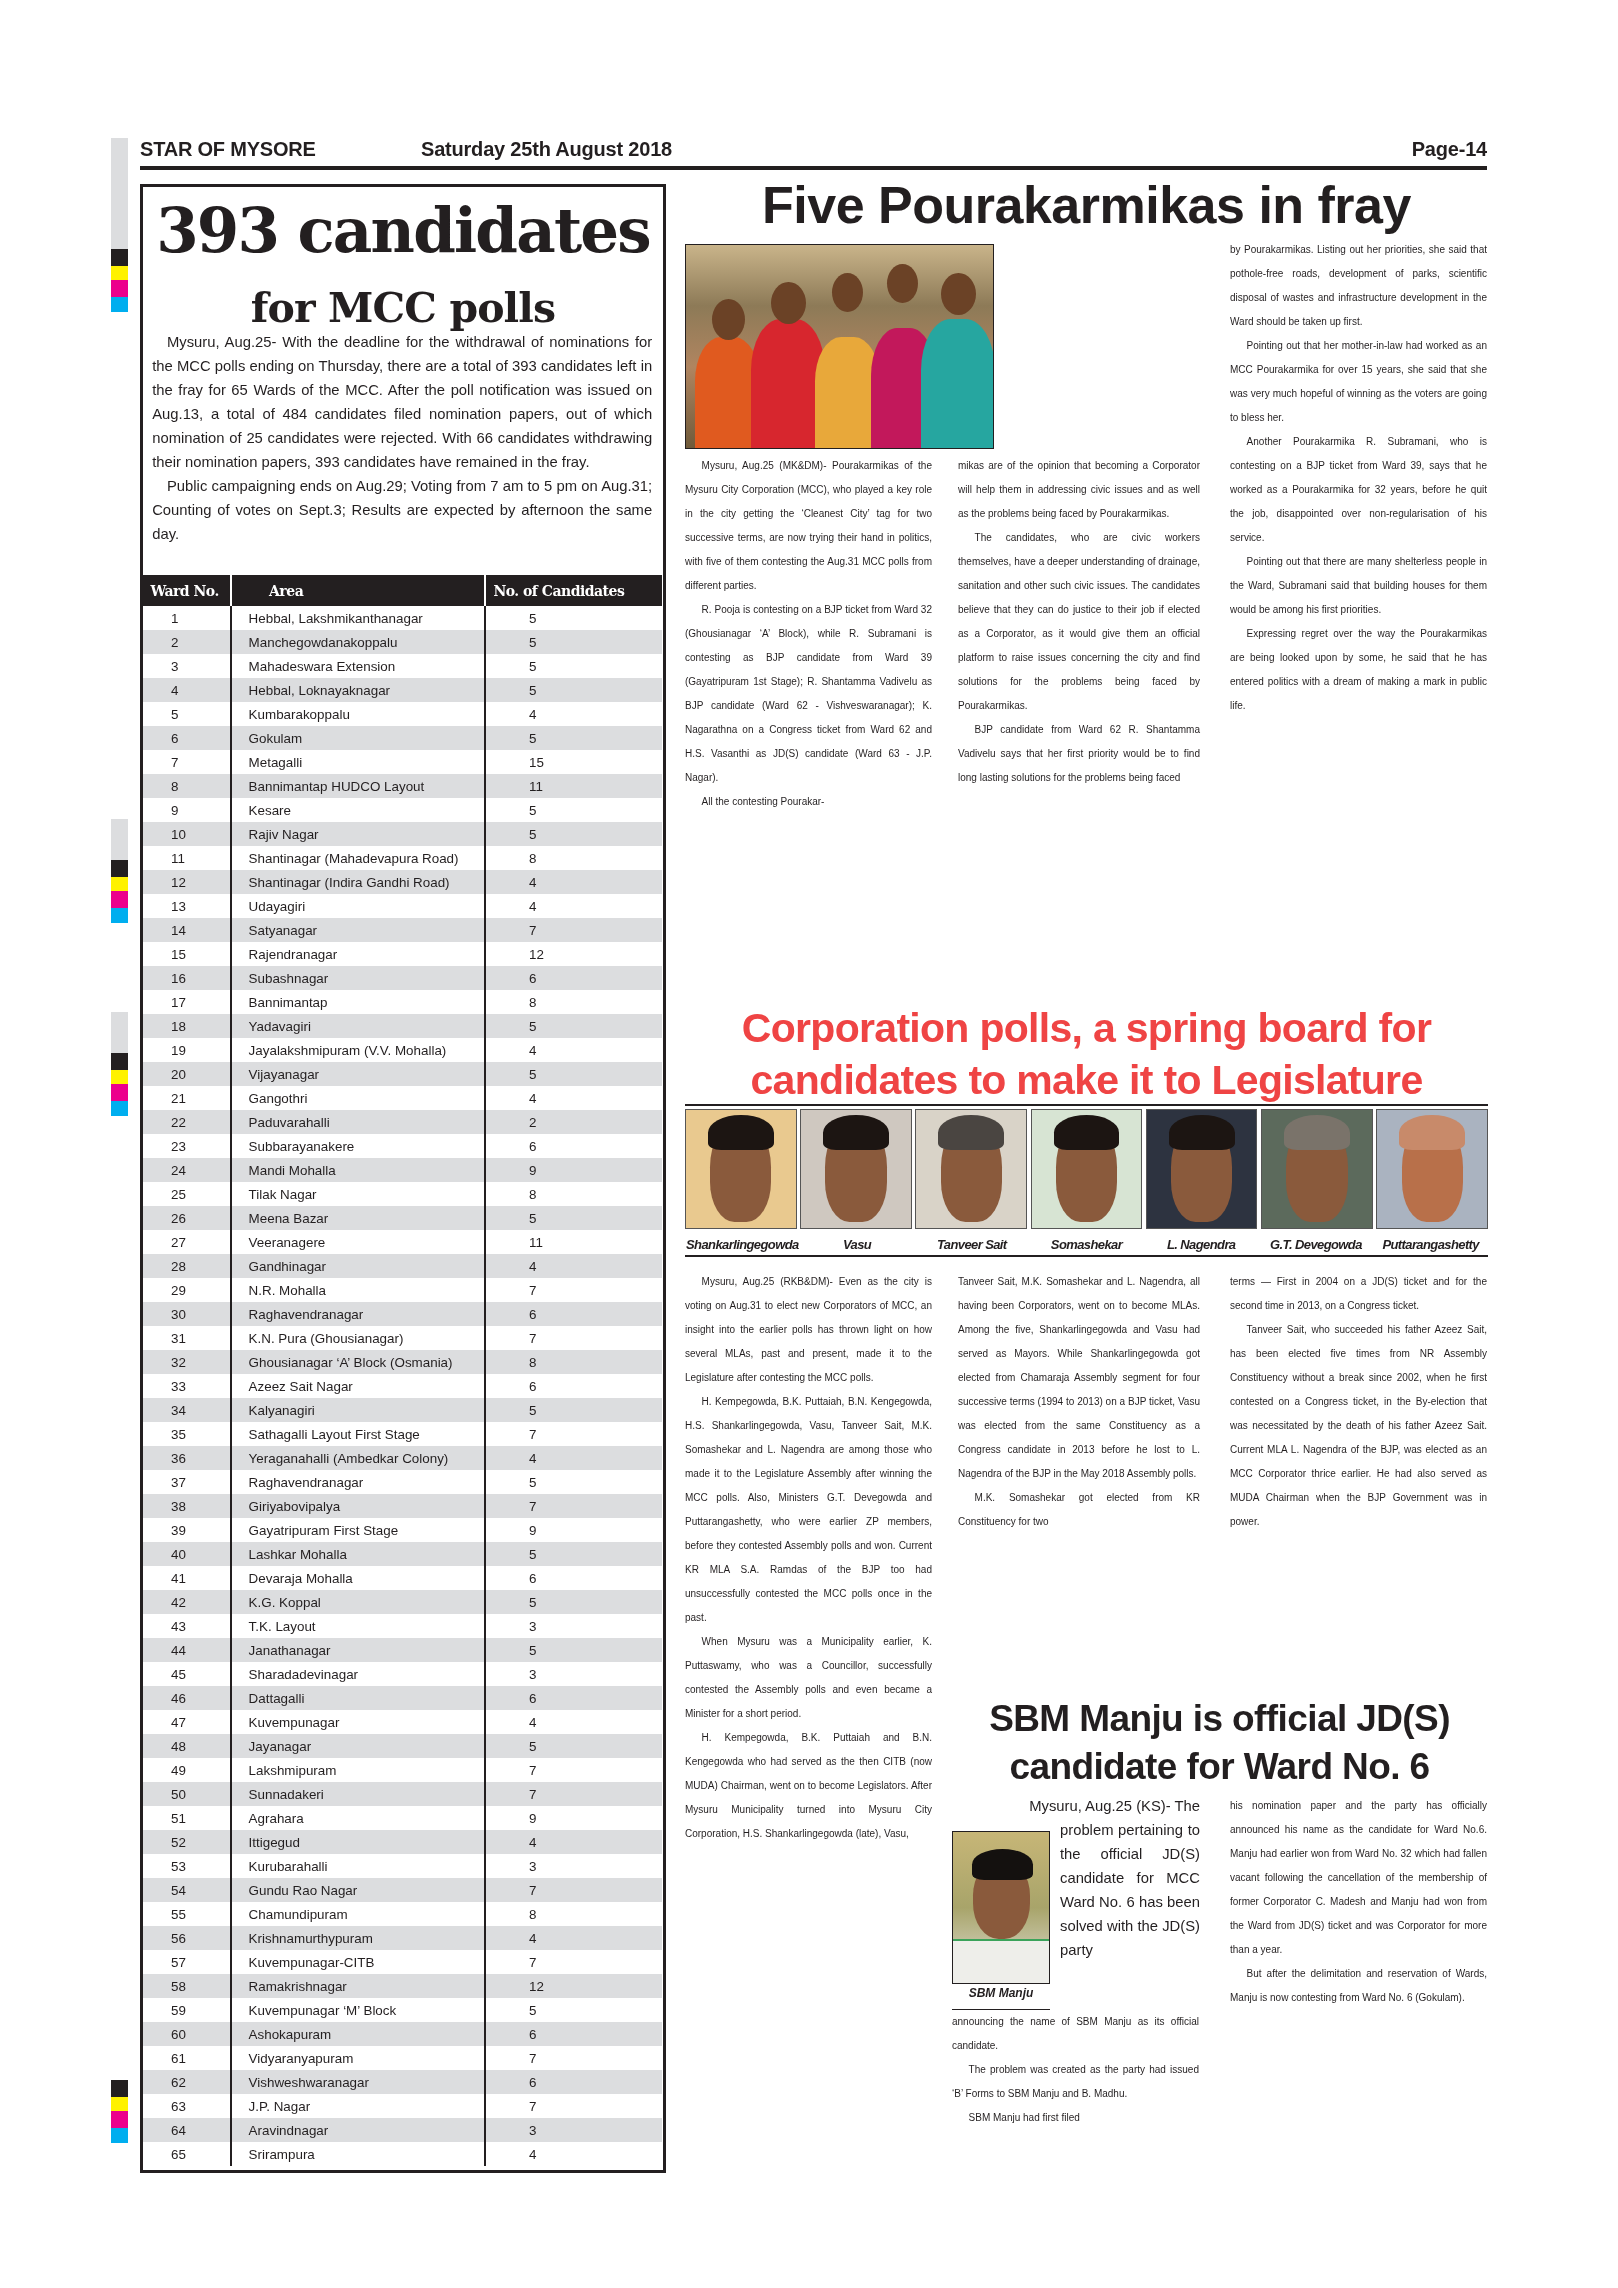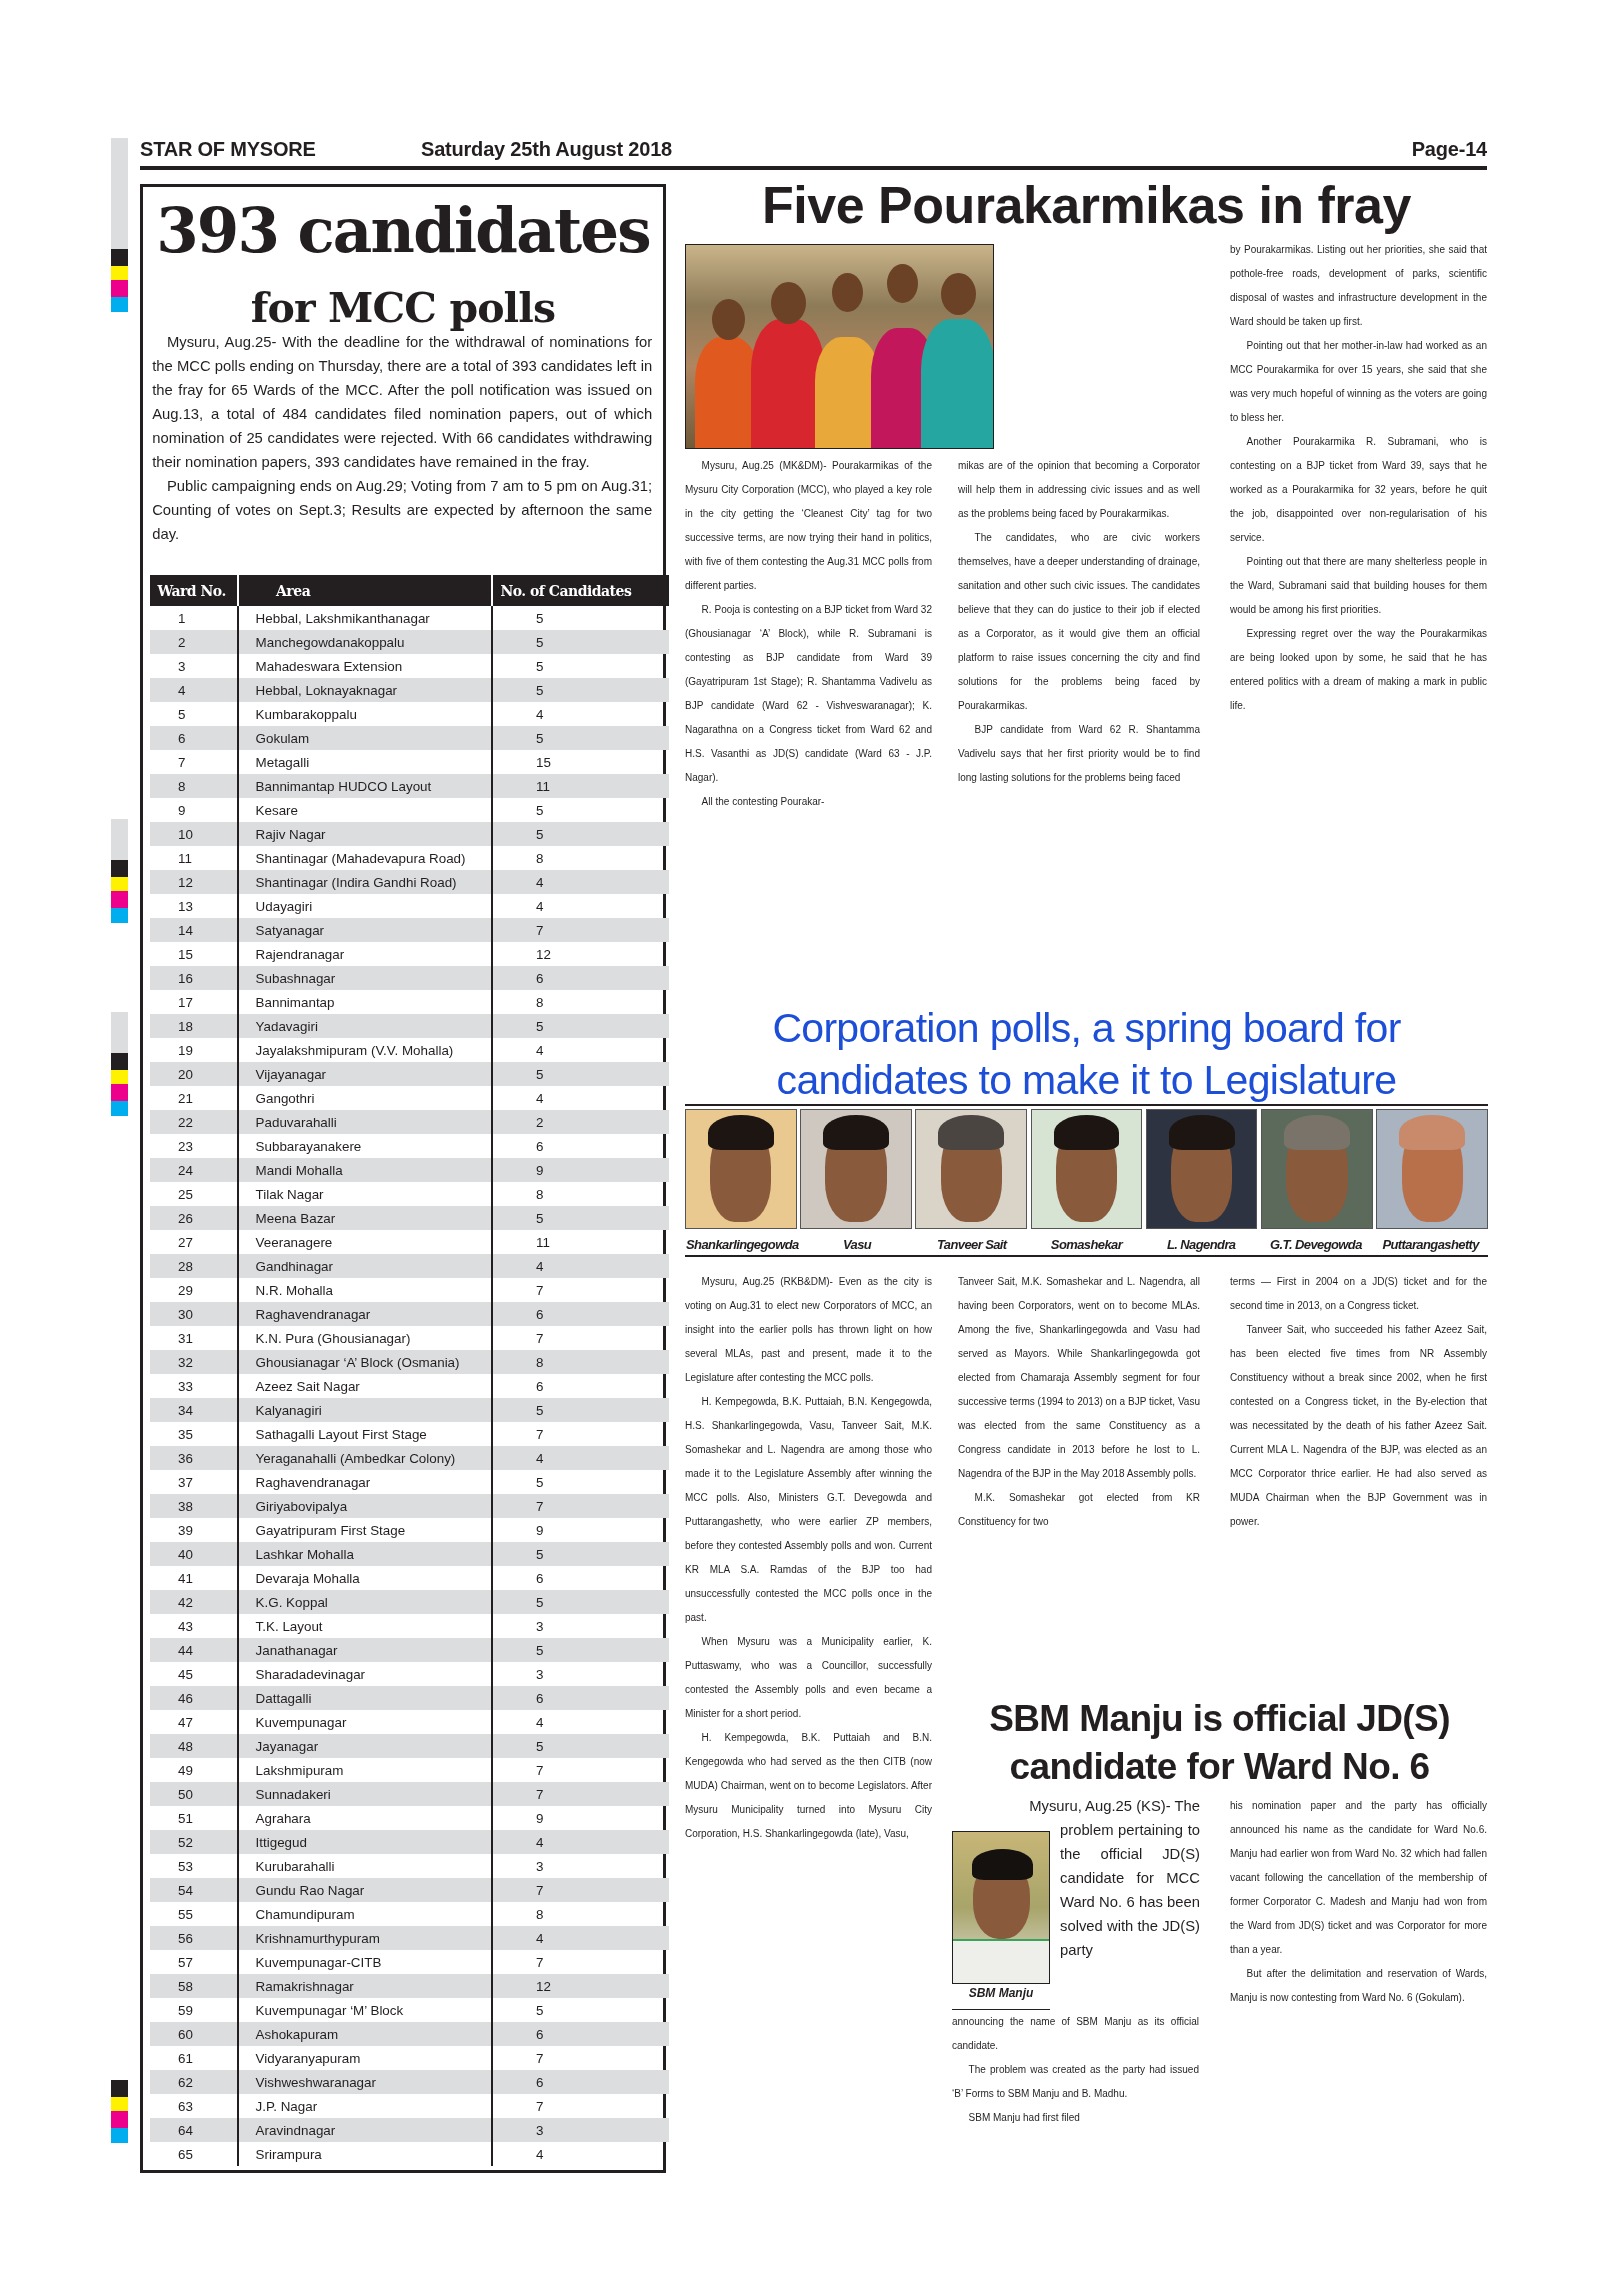--- a/index.html
+++ b/index.html
@@ -22,21 +22,21 @@
   .mh-page { right: 0; }
   .masthead-rule { position: absolute; left: 140px; top: 166px; width: 1347px; height: 3.7px; background: #231f20; }
 
   
   .leftbox { position: absolute; left: 140px; top: 184px; width: 526px; height: 1989px; border: 3.7px solid #231f20; }
   .lb-head1 { position: absolute; left: 0; top: 7.4px; width: 100%; text-align: center; font-family: "DejaVu Serif", serif; font-weight: bold; font-size: 61px; letter-spacing: -1.8px; line-height: 74px; }
   .lb-head2 { position: absolute; left: 0; top: 94px; width: 100%; text-align: center; font-family: "DejaVu Serif", serif; font-weight: bold; font-size: 41px; letter-spacing: -0.9px; line-height: 55px; }
   .lb-body { position: absolute; left: 9.2px; top: 143px; width: 500px; font-size: 14.8px; line-height: 24px; text-align: justify; }
   .lb-body p { text-indent: 14.8px; }
 
-  table.wards { position: absolute; left: 7px; top: 388px; width: 519px; border-collapse: collapse; font-size: 13.4px; }
+  table.wards { position: absolute; left: 0; top: 388px; width: 519px; border-collapse: collapse; font-size: 13.4px; }
   table.wards th { background: #231f20; color: #fff; font-family: "DejaVu Serif", serif; font-weight: bold; font-size: 14px; height: 31px; text-align: left; letter-spacing: -0.5px; }
   table.wards th.c1 { width: 88px; padding-left: 7.4px; }
   table.wards th.c2 { width: 254px; padding-left: 37px; border-left: 2.8px solid #fff; border-right: 2.8px solid #fff; }
   table.wards th.c3 { padding-left: 7.4px; }
   table.wards td { height: 24px; padding: 0; }
   table.wards td.c1 { padding-left: 28px; border-right: 2.8px solid #231f20; }
   table.wards td.c2 { padding-left: 16.6px; border-right: 2.8px solid #231f20; }
   table.wards td.c3 { padding-left: 43px; }
   table.wards tr.even td { background: #dcdddf; }
 
@@ -47,21 +47,21 @@
   .a1-photo .p { position: absolute; bottom: 0; border-radius: 40% 40% 0 0; }
   .a1-photo .h { position: absolute; border-radius: 50%; background: #6b4226; }
   .col { position: absolute; font-size: 10px; line-height: 24px; text-align: justify; }
   .col p { text-indent: 16.6px; }
   .col p.noind { text-indent: 0; }
   .a1-c1 { left: 685px; top: 454px; width: 247px; }
   .a1-c2 { left: 958px; top: 454px; width: 242px; }
   .a1-c3 { left: 1230px; top: 238px; width: 257px; }
 
   
-  .a2-title { position: absolute; left: 685px; top: 1002px; width: 803px; text-align: center; color: #1d4ed8; font-weight: normal; font-size: 41px; letter-spacing: -0.7px; line-height: 52px; }
+  .a2-title { position: absolute; left: 685px; top: 1002px; width: 803px; text-align: center; color: #ef4444; font-weight: bold; font-size: 41px; letter-spacing: -0.7px; line-height: 52px; }
   .a2-photos { position: absolute; left: 685px; top: 1104px; width: 803px; height: 129px; border-top: 2.8px solid #231f20; display: flex; gap: 3.7px; padding-top: 2.8px; }
   .a2-photos .ph { flex: 1; height: 120px; position: relative; overflow: hidden; border: 0.9px solid #555; }
   .a2-photos .ph .face { position: absolute; left: 22%; top: 10%; width: 56%; height: 85%; border-radius: 45% 45% 40% 40%; background: #8a5a3c; }
   .a2-photos .ph .hair { position: absolute; left: 20%; top: 4%; width: 60%; height: 30%; border-radius: 50% 50% 20% 20%; background: #1c1512; }
   .a2-names { position: absolute; left: 685px; top: 1237px; width: 803px; height: 20px; display: flex; border-bottom: 2.8px solid #231f20; }
   .a2-names span { flex: 1; text-align: center; font-style: italic; font-weight: bold; font-size: 13px; letter-spacing: -0.6px; }
   .a2-c1 { left: 685px; top: 1270px; width: 247px; }
   .a2-c2 { left: 958px; top: 1270px; width: 242px; }
   .a2-c3 { left: 1230px; top: 1270px; width: 257px; }
 

